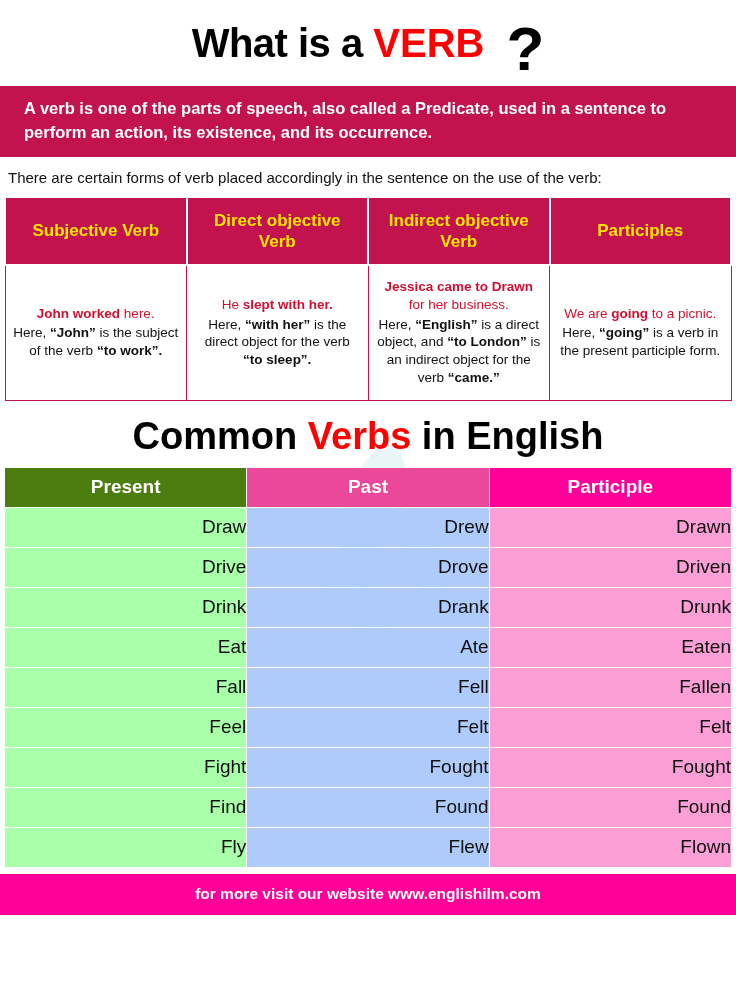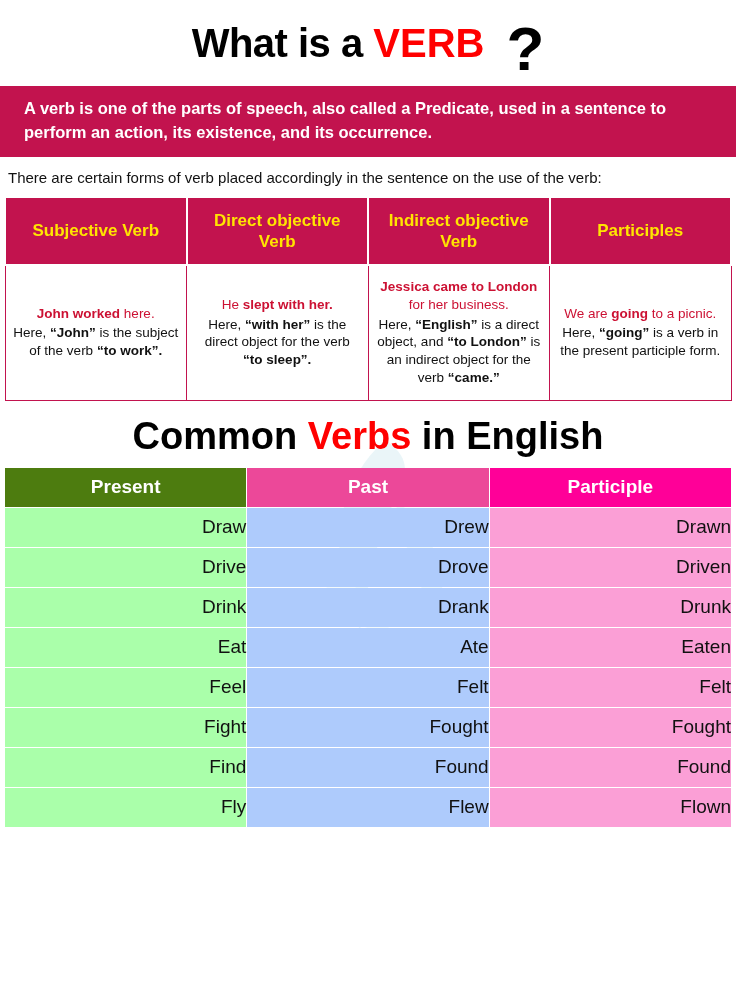--- a/index.html
+++ b/index.html
@@ -208,21 +208,21 @@
       <tr>
         <td>
           <span class="ex-sentence"><span></span><b>John worked</b><span> here.</span></span>
           <span class="ex-explain"><span>Here, </span><b>“John”</b><span> is the subject of the verb </span><b>“to work”.</b></span>
         </td>
         <td>
           <span class="ex-sentence"><span>He </span><b>slept with her.</b><span></span></span>
           <span class="ex-explain"><span>Here, </span><b>“with her”</b><span> is the direct object for the verb </span><b>“to sleep”.</b></span>
         </td>
         <td>
-          <span class="ex-sentence"><span></span><b>Jessica came to London</b><span> for her business.</span></span>
+          <span class="ex-sentence"><span></span><b>Jessica came to Drawn</b><span> for her business.</span></span>
           <span class="ex-explain"><span>Here, </span><b>“English”</b><span> is a direct object, and </span><b>“to London”</b><span> is an indirect object for the verb </span><b>“came.”</b></span>
         </td>
         <td>
           <span class="ex-sentence"><span>We are </span><b>going</b><span> to a picnic.</span></span>
           <span class="ex-explain"><span>Here, </span><b>“going”</b><span> is a verb in the present participle form.</span></span>
         </td>
       </tr>
     </tbody>
   </table>
 
@@ -253,20 +253,25 @@
           <td class="vc-present">Drink</td>
           <td class="vc-past">Drank</td>
           <td class="vc-part">Drunk</td>
         </tr>
         <tr>
           <td class="vc-present">Eat</td>
           <td class="vc-past">Ate</td>
           <td class="vc-part">Eaten</td>
         </tr>
         <tr>
+          <td class="vc-present">Fall</td>
+          <td class="vc-past">Fell</td>
+          <td class="vc-part">Fallen</td>
+        </tr>
+        <tr>
           <td class="vc-present">Feel</td>
           <td class="vc-past">Felt</td>
           <td class="vc-part">Felt</td>
         </tr>
         <tr>
           <td class="vc-present">Fight</td>
           <td class="vc-past">Fought</td>
           <td class="vc-part">Fought</td>
         </tr>
         <tr>
@@ -275,14 +280,15 @@
           <td class="vc-part">Found</td>
         </tr>
         <tr>
           <td class="vc-present">Fly</td>
           <td class="vc-past">Flew</td>
           <td class="vc-part">Flown</td>
         </tr>
       </tbody>
   </table>
 
+  <div class="footer">for more visit our website www.englishilm.com</div>
 
 </div>
 
 </body></html>

